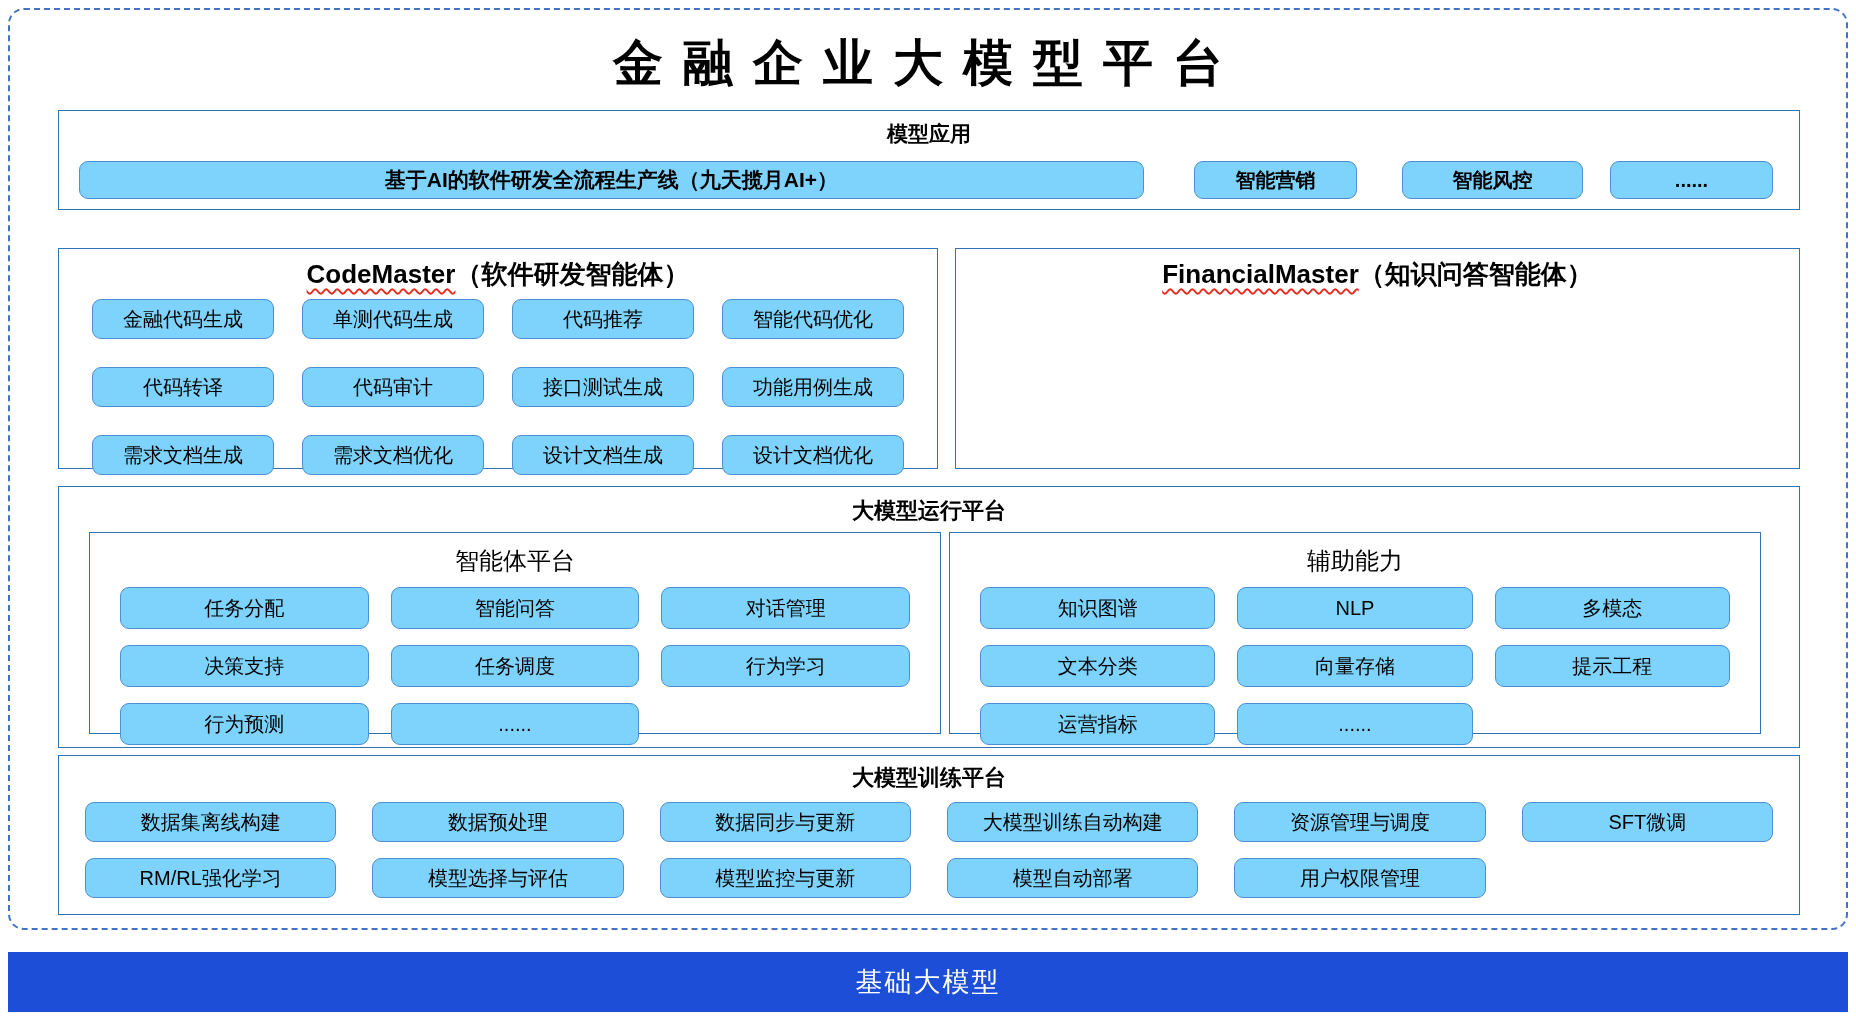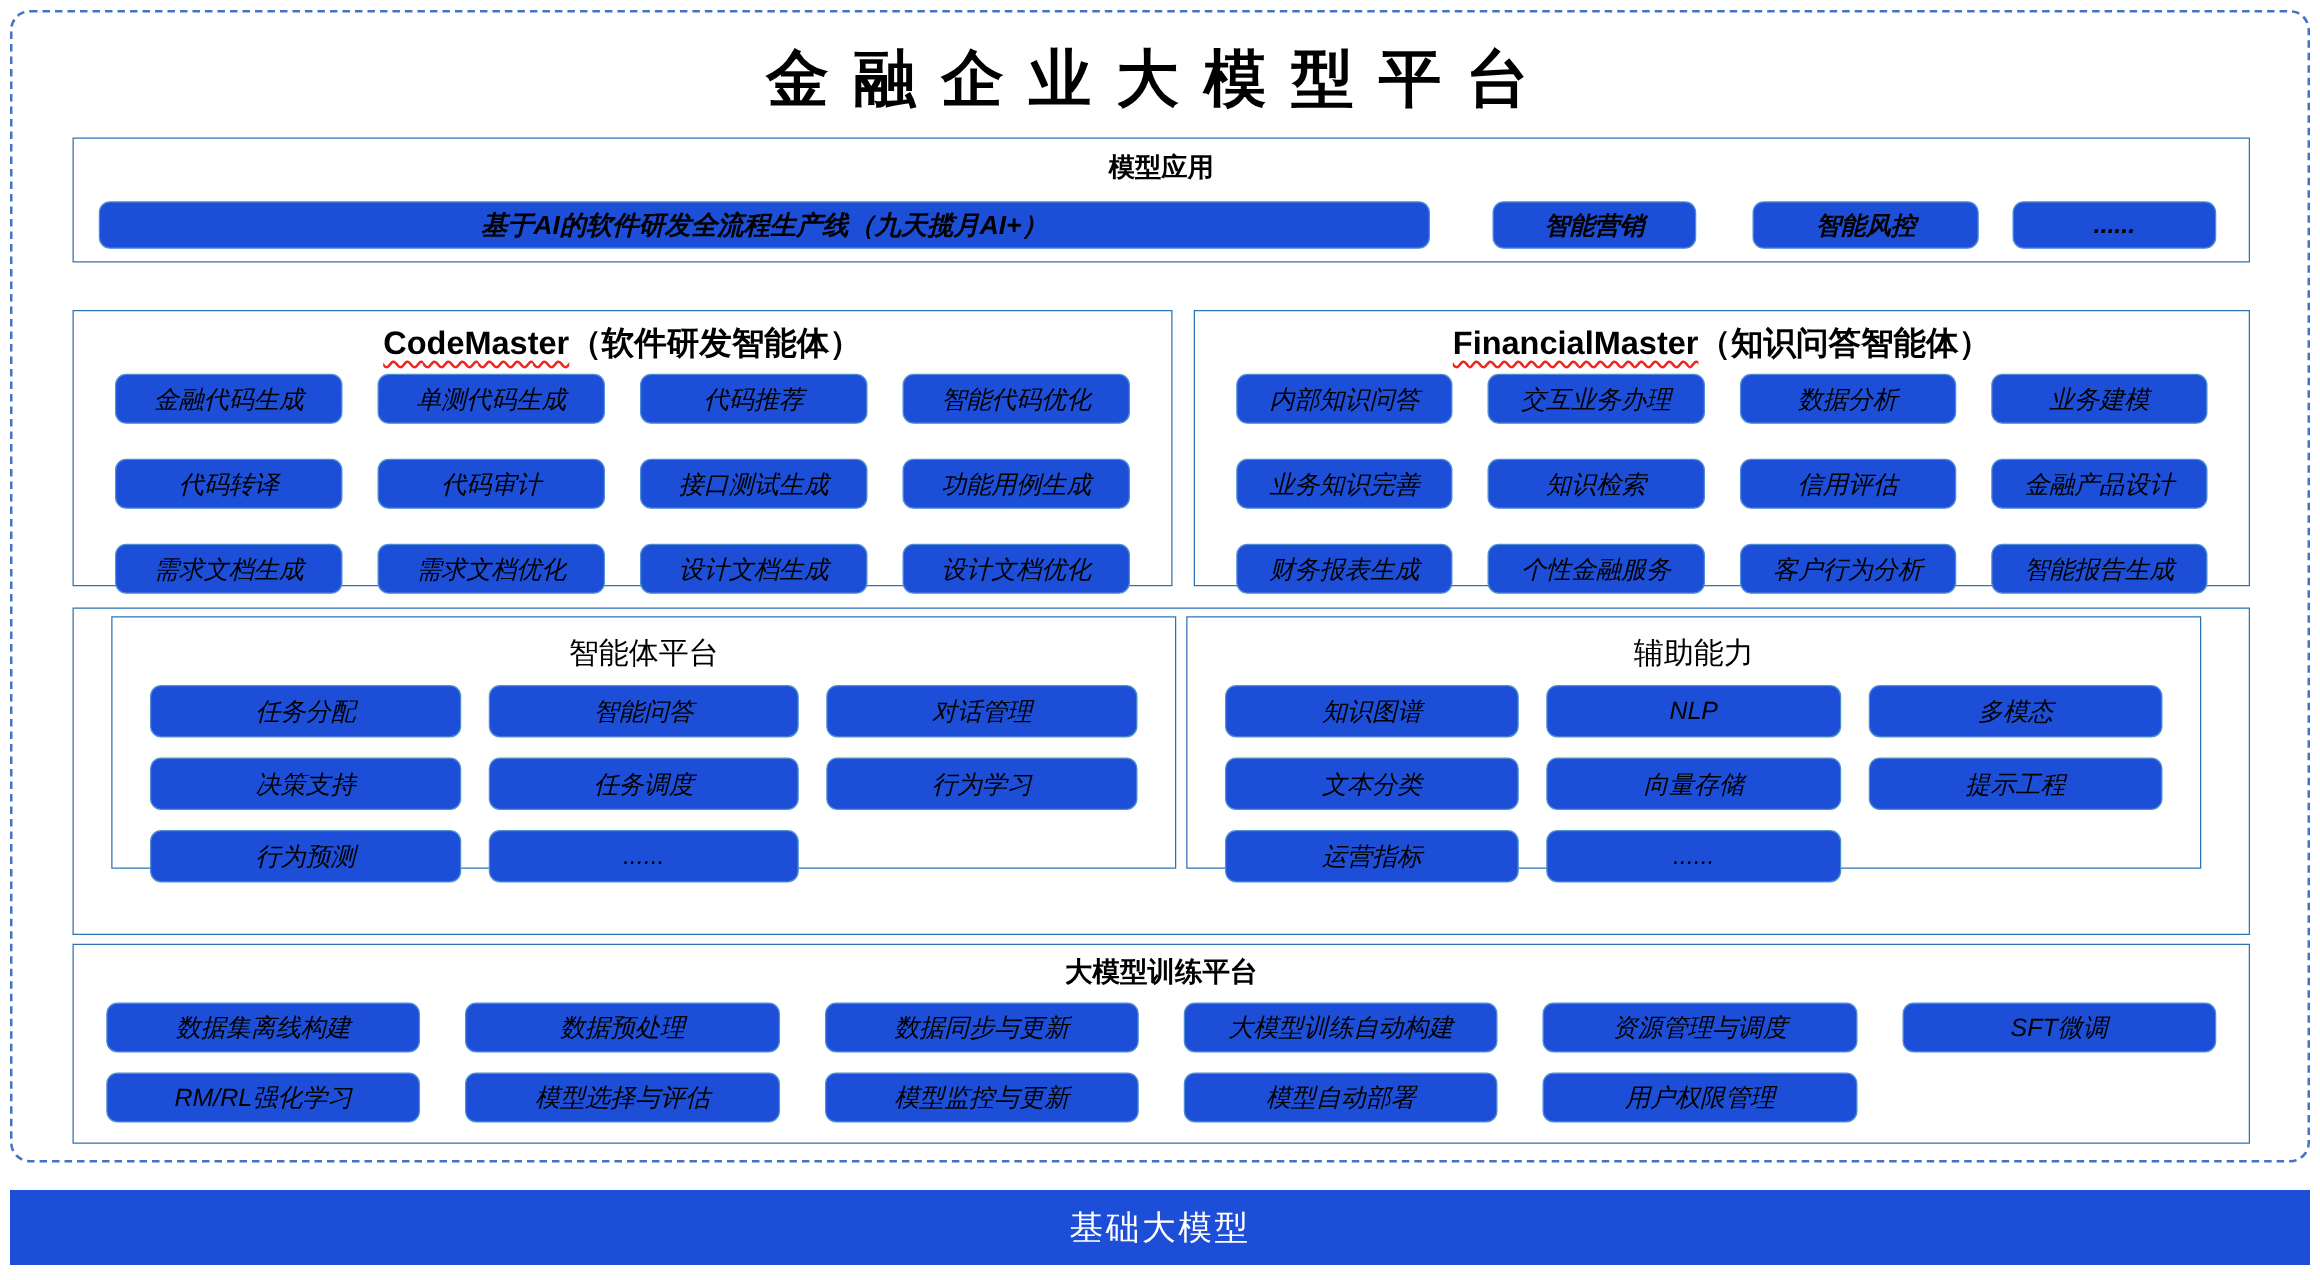--- a/index.html
+++ b/index.html
@@ -17,23 +17,23 @@
     text-align:center;font-family:"DejaVu Serif","Liberation Serif",serif;
     font-size:50px;font-weight:bold;letter-spacing:20px;white-space:nowrap;
   }
   .section{
     position:absolute;border:1.5px solid #2E74B5;background:#fff;box-sizing:border-box;
   }
   .sec-header{
     text-align:center;font-weight:bold;font-size:21px;margin-top:9px;
   }
   .pill{
-    border:1px solid #4e8ed2;border-radius:9px;background:#1d4ed8;
+    border:1px solid #4e8ed2;border-radius:9px;background:#7dd3fc;
     display:flex;align-items:center;justify-content:center;
-    font-size:20px;white-space:nowrap;box-sizing:border-box;font-style:italic;
+    font-size:20px;white-space:nowrap;box-sizing:border-box;
   }
   
   .sec1{left:58px;top:110px;width:1742px;height:100px;}
   .sec1-row{display:flex;align-items:center;margin:13px 0 0 20px;height:38px;}
   .sec1-row .pill{height:38px;font-weight:bold;}
   .pill-wide{width:1065px;font-size:21px;}
   .pill-s1{width:163px;margin-left:50px;}
   .pill-s2{width:181px;margin-left:45px;}
   .pill-s3{width:163px;margin-left:27px;}
   
@@ -108,37 +108,24 @@
     <div class="pill">功能用例生成</div>
     <div class="pill">需求文档生成</div>
     <div class="pill">需求文档优化</div>
     <div class="pill">设计文档生成</div>
     <div class="pill">设计文档优化</div>
   </div>
 </div>
 
 <div class="section panelR">
   <div class="panel-header"><span class="squiggle">FinancialMaster</span><span>（知识问答智能体）</span></div>
-  <div class="grid4">
-    <div class="pill">内部知识问答</div>
-    <div class="pill">交互业务办理</div>
-    <div class="pill">数据分析</div>
-    <div class="pill">业务建模</div>
-    <div class="pill">业务知识完善</div>
-    <div class="pill">知识检索</div>
-    <div class="pill">信用评估</div>
-    <div class="pill">金融产品设计</div>
-    <div class="pill">财务报表生成</div>
-    <div class="pill">个性金融服务</div>
-    <div class="pill">客户行为分析</div>
-    <div class="pill">智能报告生成</div>
-  </div>
 </div>
 
 <div class="section sec3">
+  <div class="sec-header" style="font-size:22px;">大模型运行平台</div>
   <div class="sec3-inner">
     <div class="inner-box inner-left">
       <div class="inner-header">智能体平台</div>
       <div class="grid4b">
         <div class="pill">任务分配</div>
         <div class="pill">智能问答</div>
         <div class="pill">对话管理</div>
         <div class="pill">决策支持</div>
         <div class="pill">任务调度</div>
         <div class="pill">行为学习</div>

